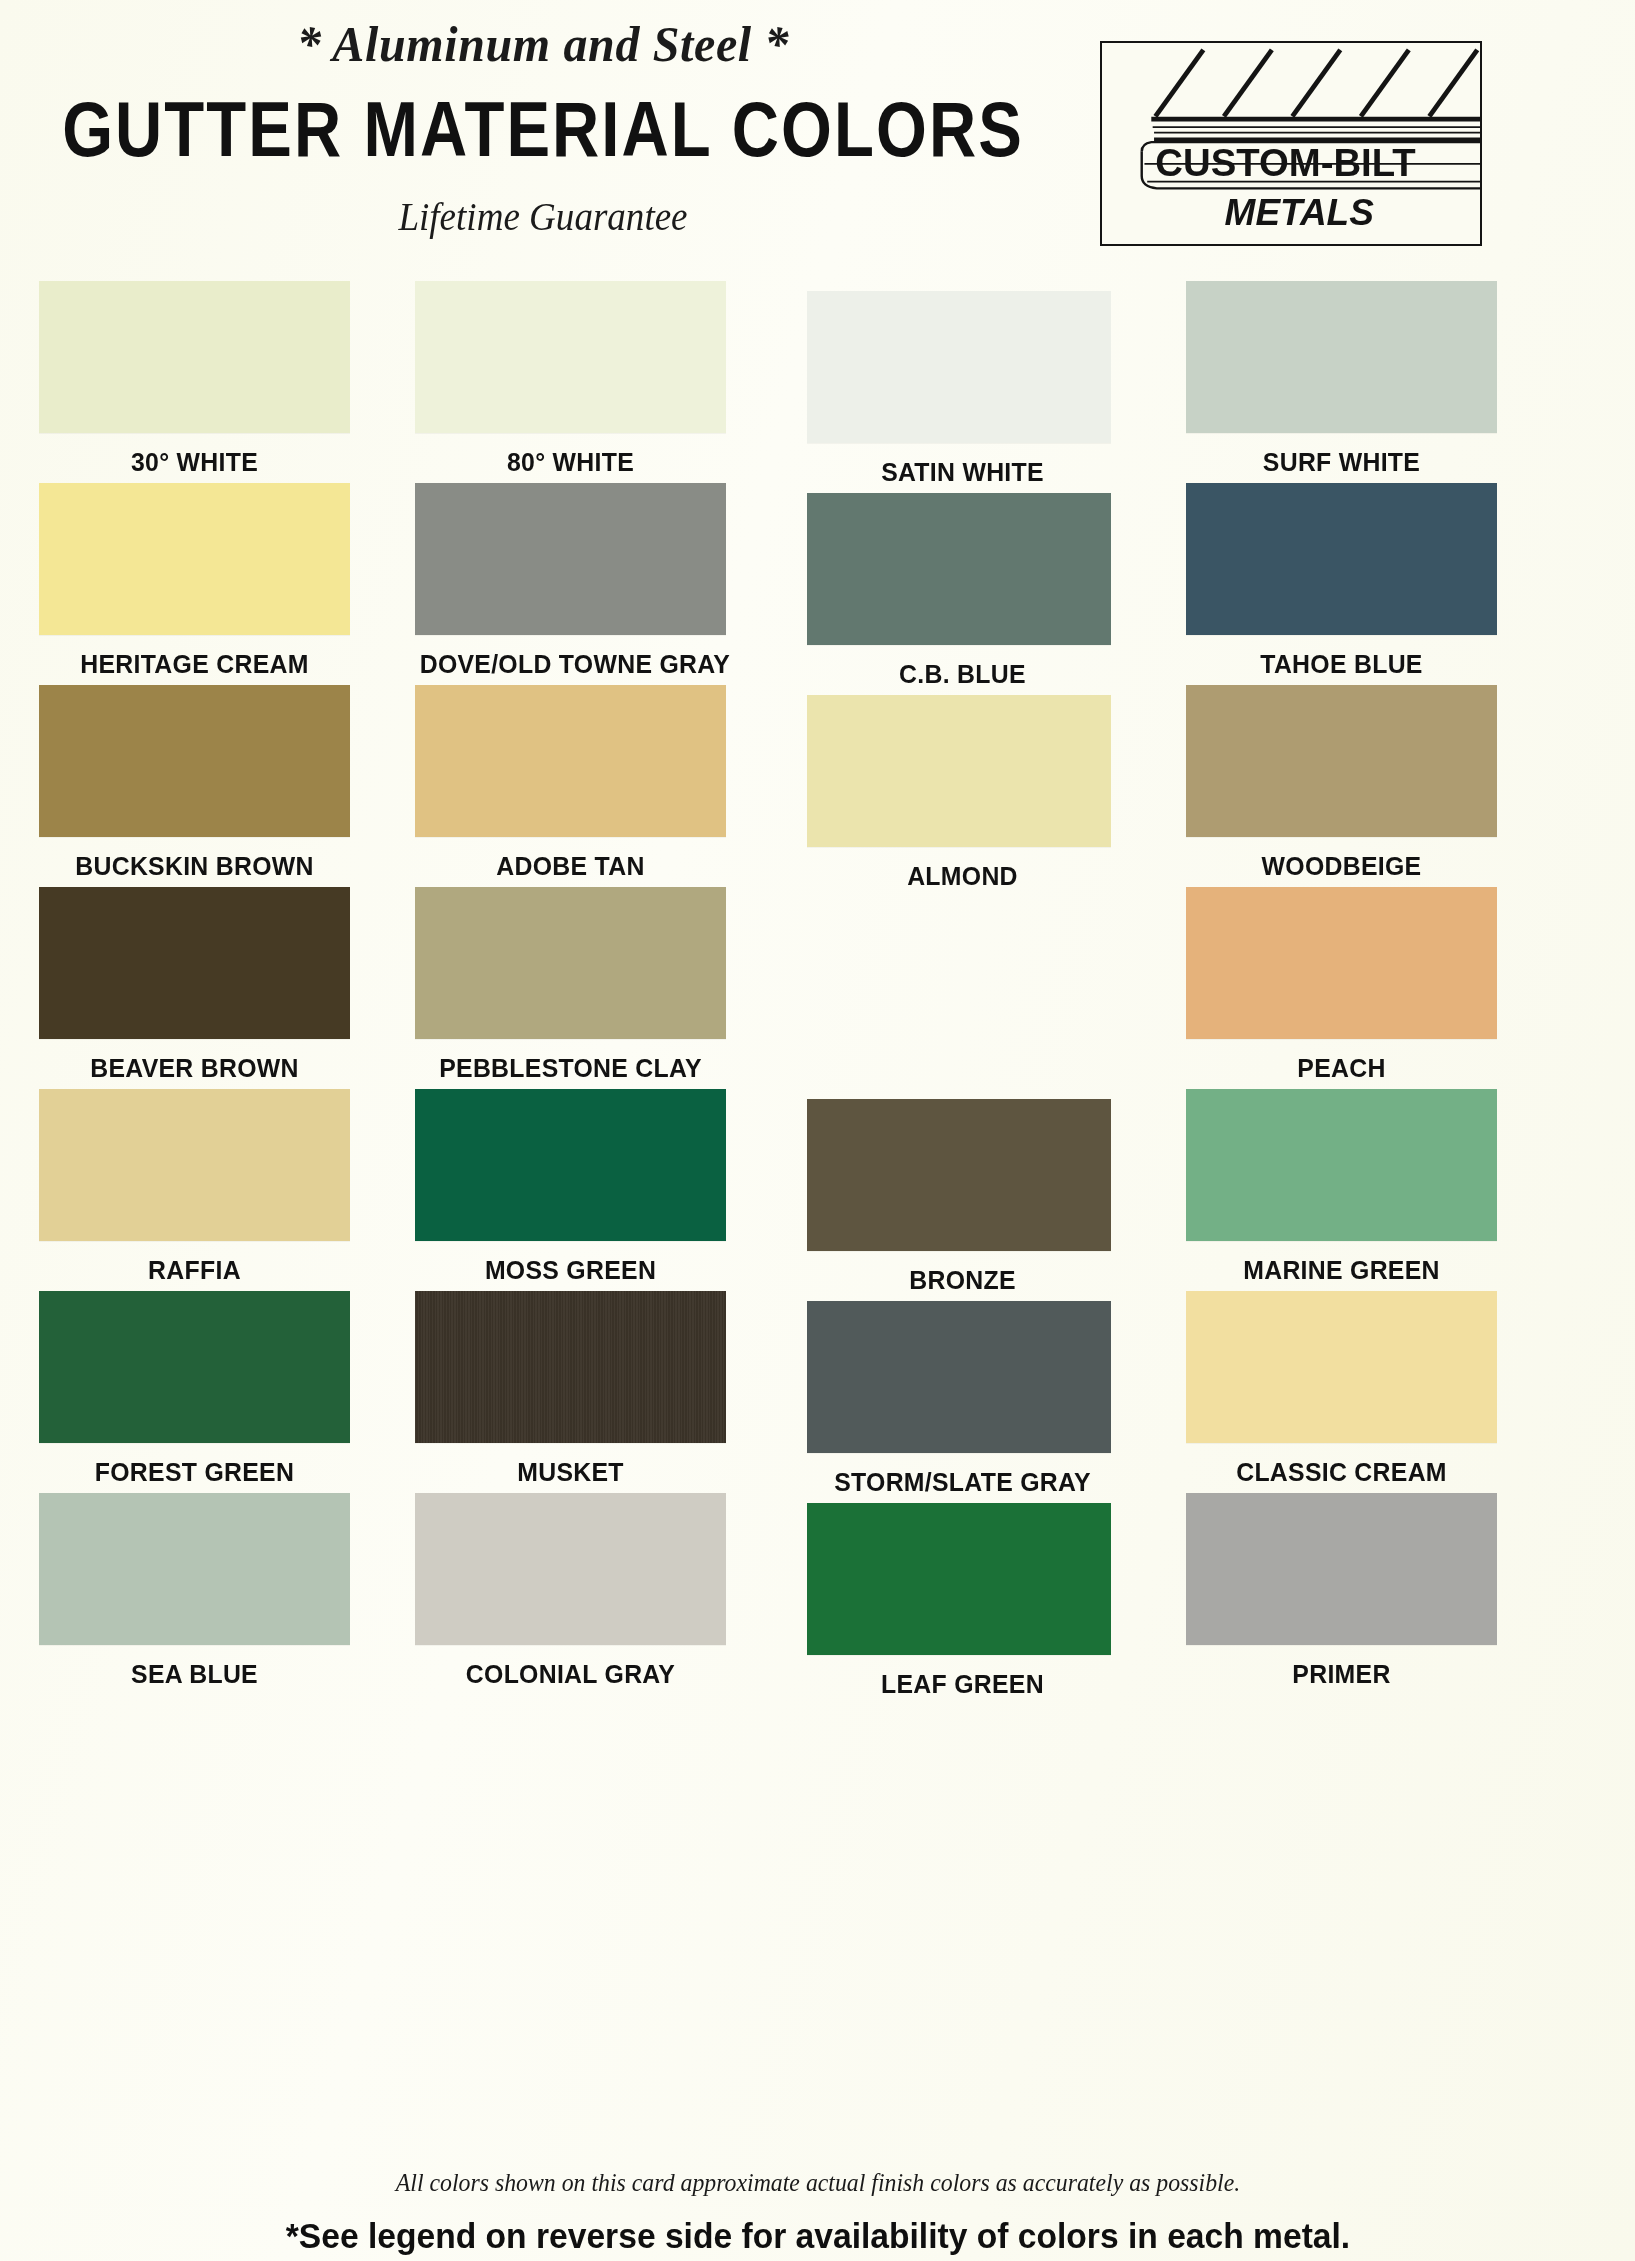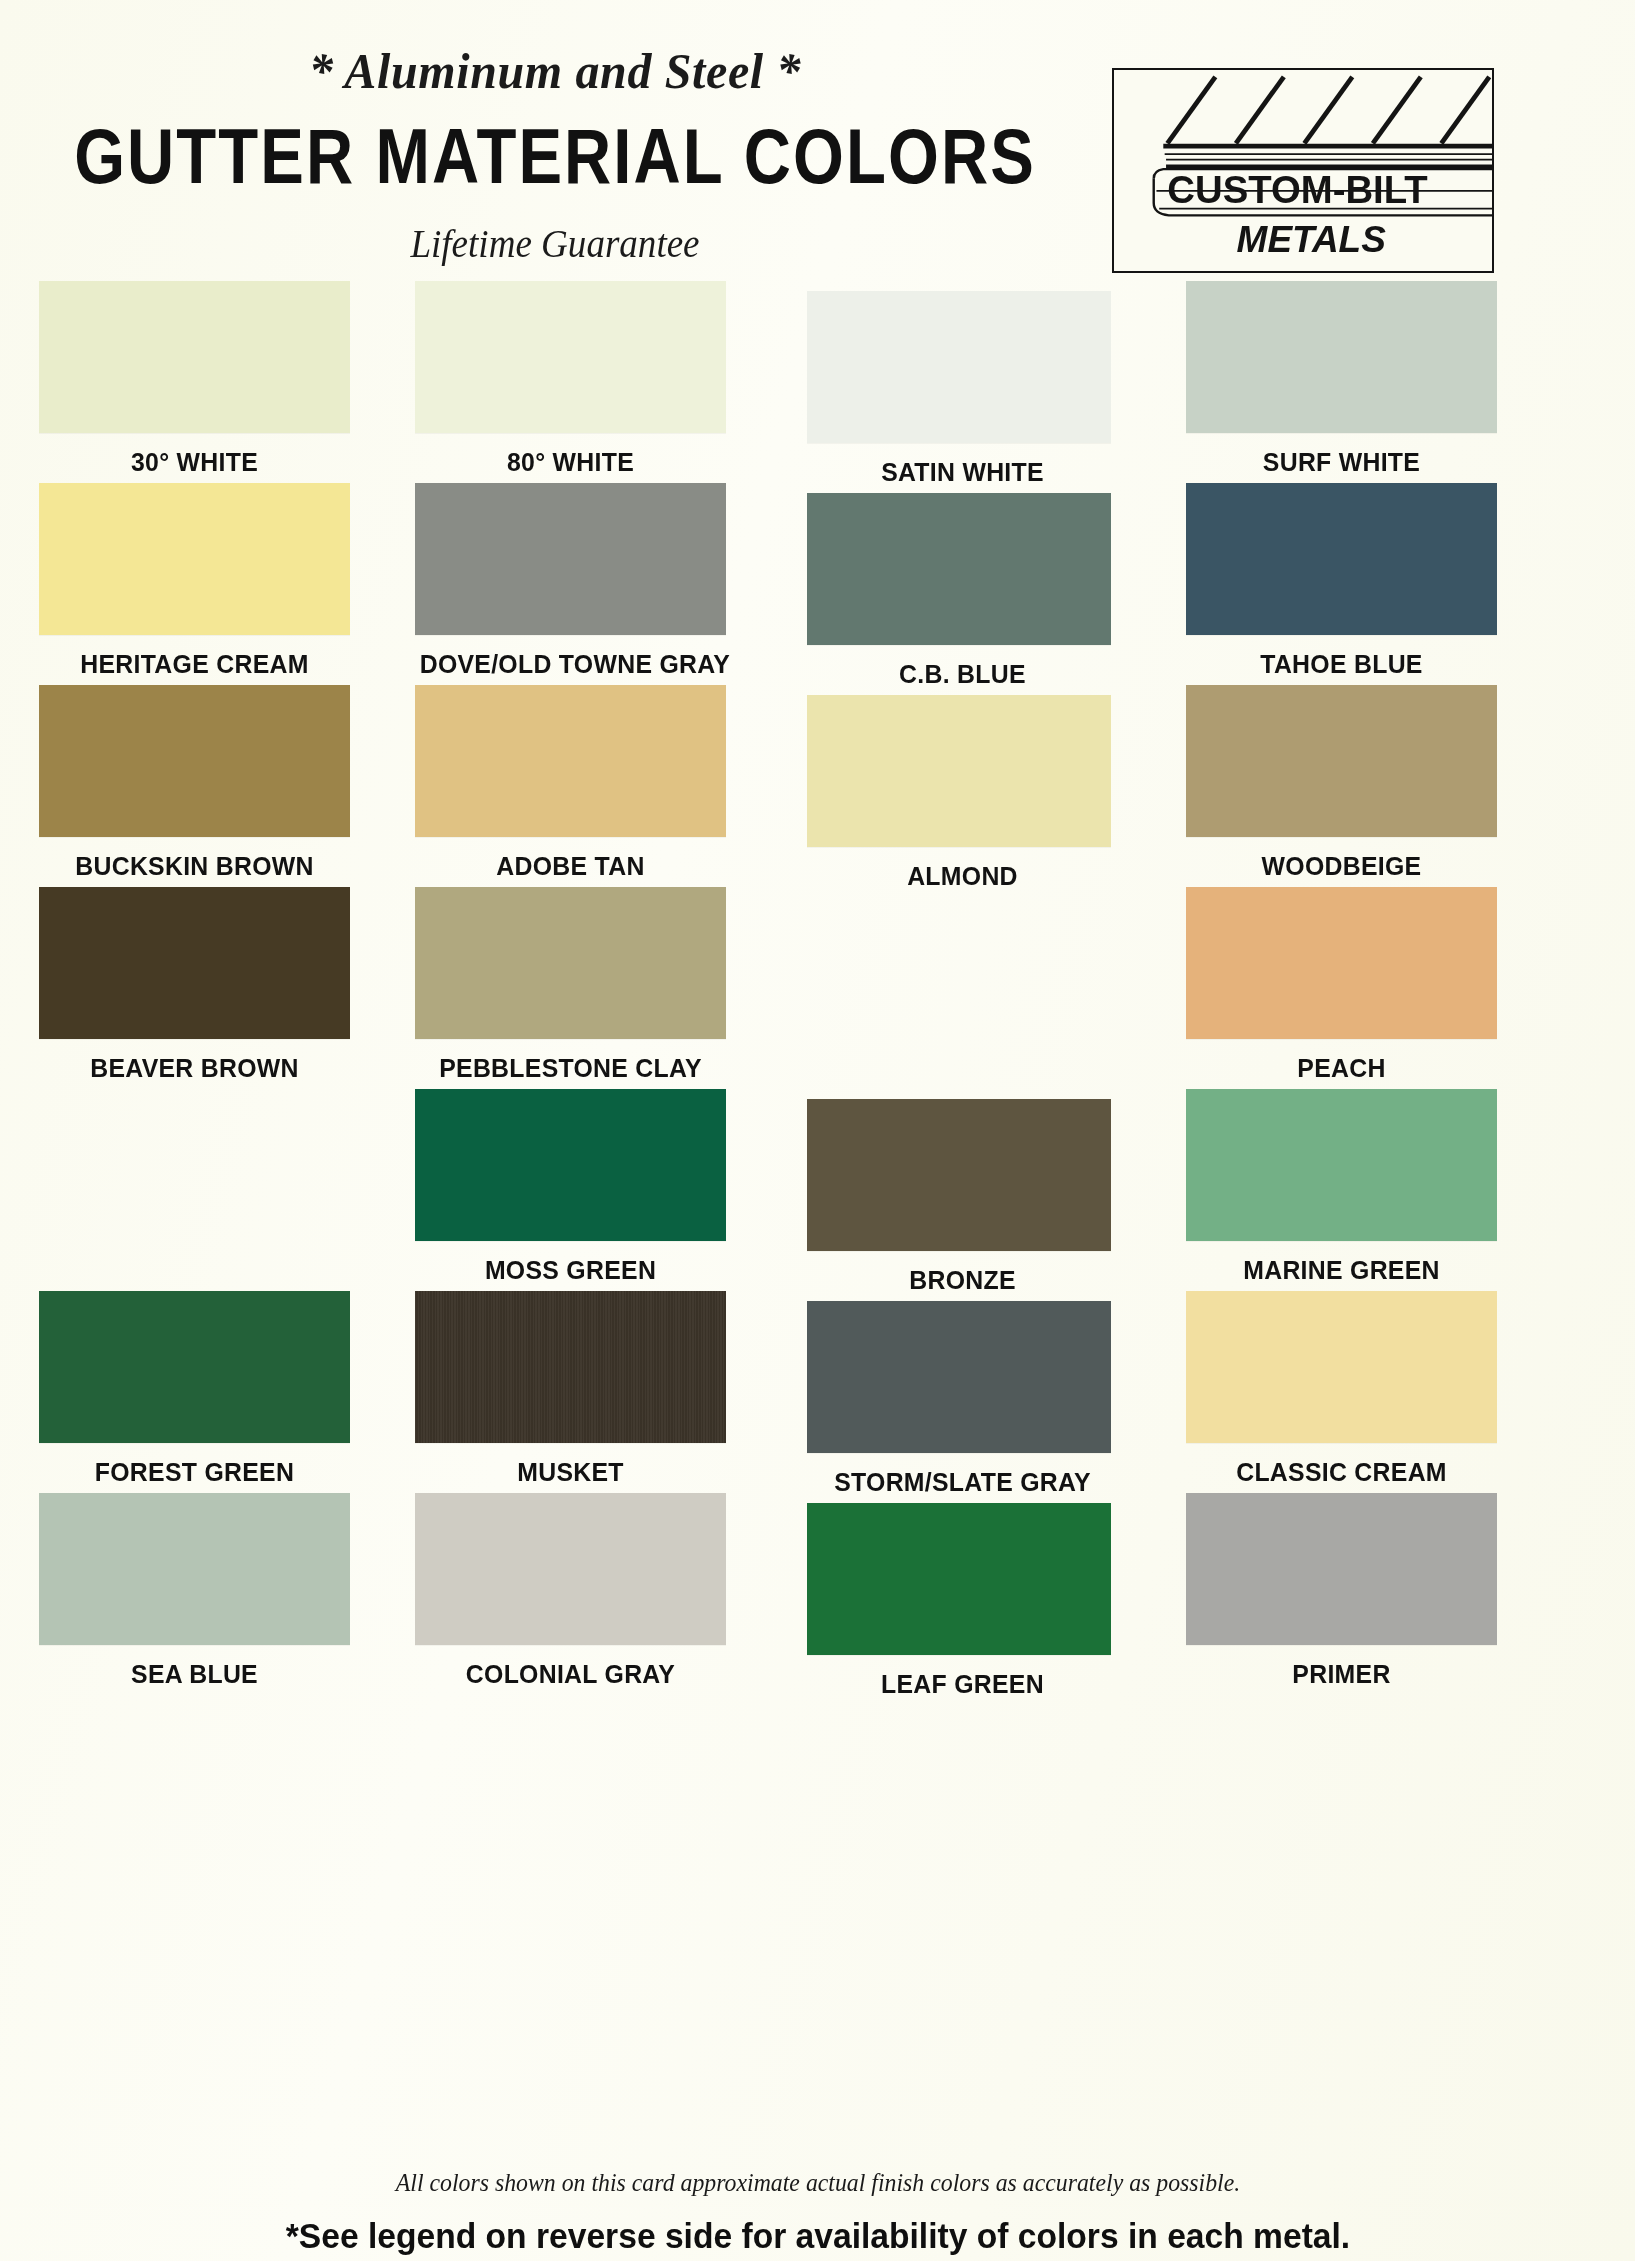--- a/index.html
+++ b/index.html
@@ -26,25 +26,24 @@
     position: relative;
     width: 1636px;
     height: 2261px;
     box-sizing: border-box;
     padding: 0;
   }
 
   
   .header {
     position: absolute;
-    left: 16px;
+    left: 4px;
     top: 0;
     width: 1360px;
     height: 271px;
-    margin-top: 27px;
   }
   .title-block {
     position: absolute;
     left: 0;
     top: 19.4px;
     width: 1078px;
     text-align: center;
   }
   .superline {
     font-family: "Liberation Serif", serif;
@@ -297,20 +296,24 @@
         <div class="swatch" style="background: rgb(176, 168, 127);"></div>
         <div class="label">PEBBLESTONE CLAY</div>
       </div>
       <div class="cell c3">
         <div class="swatch" style="background: rgb(229, 178, 123);"></div>
         <div class="label">PEACH</div>
       </div>
     </div>
 
     <div class="row">
+      <div class="cell c0">
+        <div class="swatch" style="background: rgb(226, 208, 150);"></div>
+        <div class="label">RAFFIA</div>
+      </div>
       <div class="cell c1">
         <div class="swatch" style="background: rgb(10, 97, 65);"></div>
         <div class="label">MOSS GREEN</div>
       </div>
       <div class="cell c2">
         <div class="swatch narrow" style="background: rgb(94, 85, 64);"></div>
         <div class="label">BRONZE</div>
       </div>
       <div class="cell c3">
         <div class="swatch" style="background: rgb(115, 176, 134);"></div>

